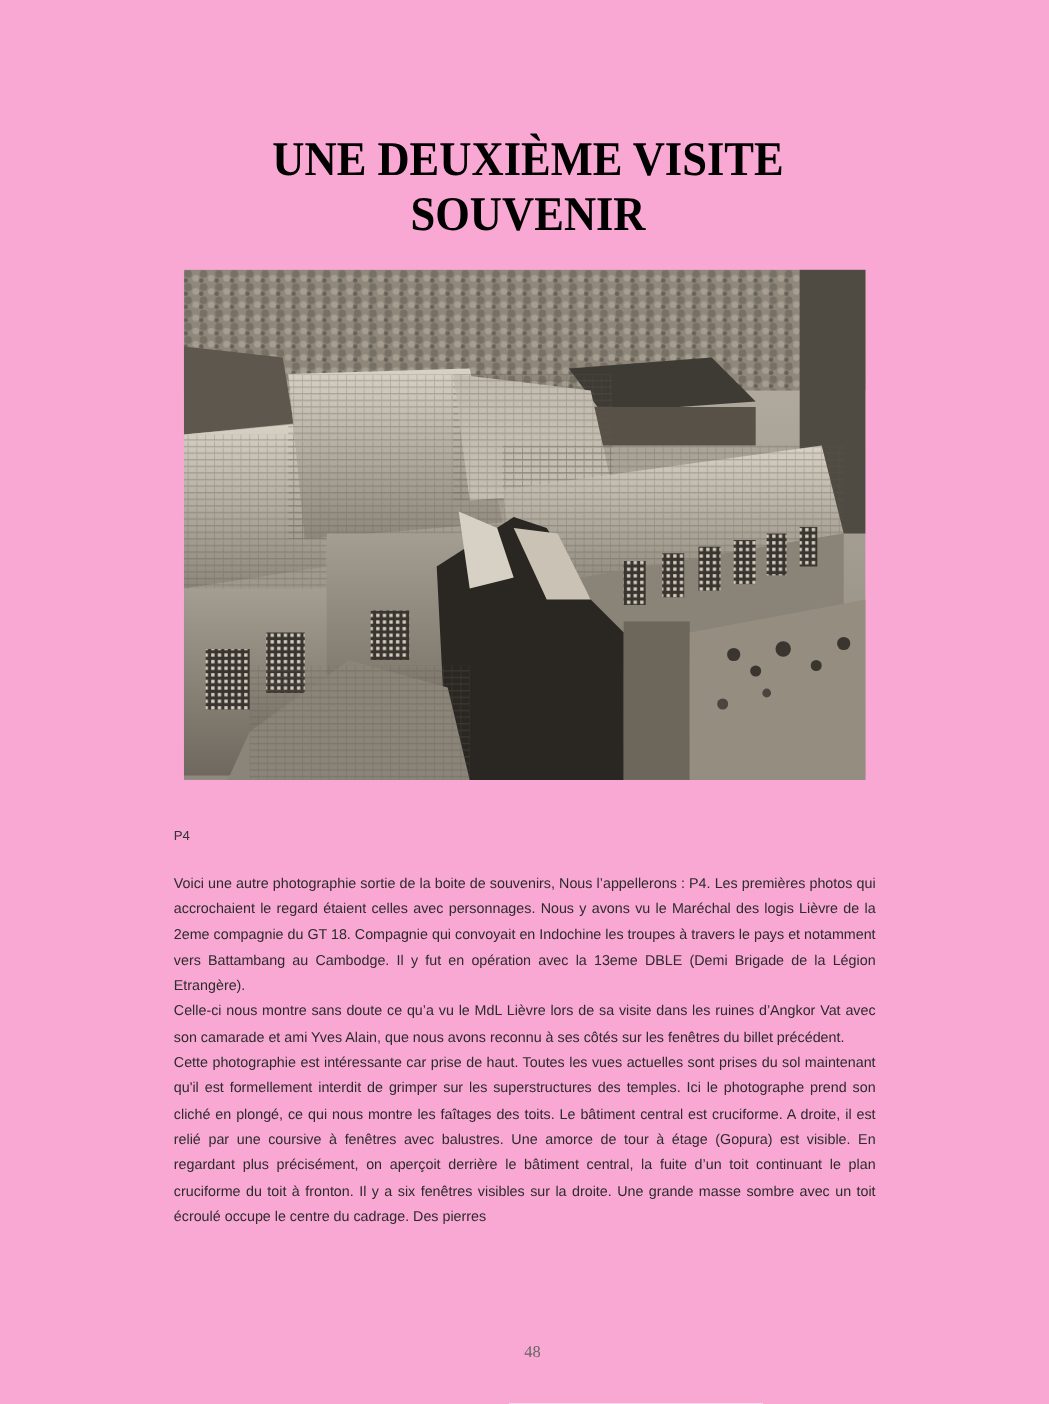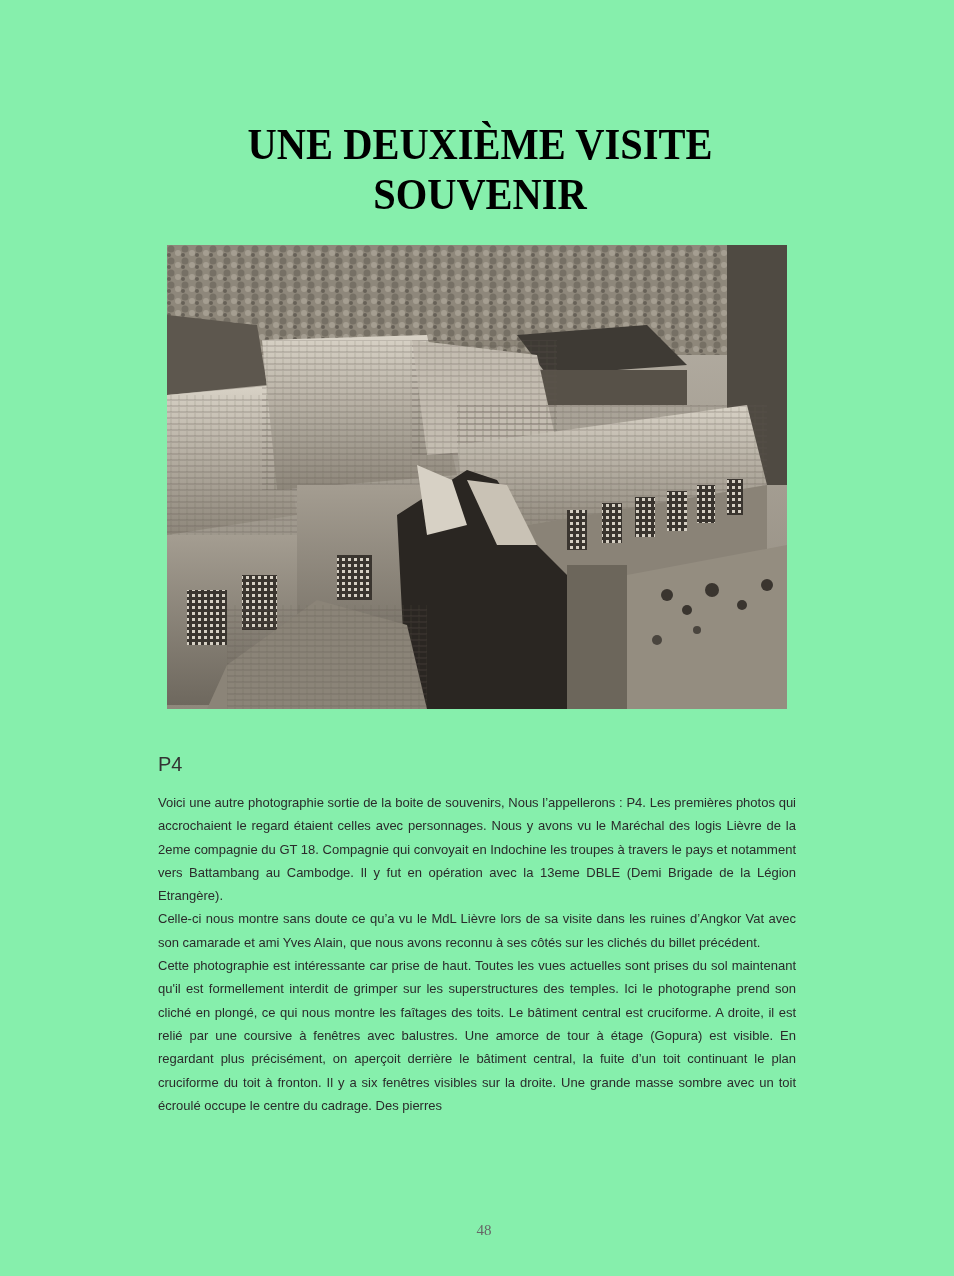--- a/index.html
+++ b/index.html
@@ -1,33 +1,33 @@
 <!DOCTYPE html>
 <html><head>
   <meta charset="utf-8">
   <style>
     html, body { margin: 0; padding: 0; background: #ffffff; }
     body { width: 954px; height: 1276px; position: relative; overflow: hidden; }
-    .page { position: absolute; left: 0; top: 0; width: 954px; height: 1276px; background: #86efac; }
+    .page { position: absolute; left: 0; top: 0; width: 954px; height: 1276px; background: #f9a8d4; }
     .title {
       position: absolute; left: 150px; top: 120px; width: 660px;
       font-family: "Liberation Serif", serif; font-weight: bold;
       font-size: 44px; line-height: 50px; text-align: center; color: #000;
       letter-spacing: 0px; transform: scaleX(0.92); transform-origin: center;
     }
     .photo {
       position: absolute; left: 167px; top: 245px; width: 620px; height: 464px;
       overflow: hidden;
       background:
         linear-gradient(180deg, rgba(0,0,0,0) 0%, rgba(0,0,0,0) 100%);
     }
     .photo svg { display: block; width: 100%; height: 100%; }
     .caption {
       position: absolute; left: 158px; top: 753px;
-      font-family: "Liberation Sans", sans-serif; font-size: 20px; color: #333;
+      font-family: "Liberation Sans", sans-serif; font-size: 12px; color: #333;
     }
     .body-text {
       position: absolute; left: 158px; top: 791px; width: 638px;
       font-family: "Liberation Sans", sans-serif; font-size: 13px; line-height: 23.3px;
       color: #2b2b2b; text-align: justify;
     }
     .body-text p { margin: 0; }
     .page-number {
       position: absolute; left: 0; top: 1222px; width: 968px; text-align: center;
       font-family: "Liberation Serif", serif; font-size: 15px; color: #666;
@@ -127,19 +127,19 @@
       <circle cx="600" cy="340" r="6" fill="#3a352f"></circle>
       <circle cx="530" cy="385" r="4" fill="#4a453e"></circle>
       <circle cx="490" cy="395" r="5" fill="#4a453e"></circle>
     </svg>
   </div>
 
   <div class="caption">P4</div>
 
   <div class="body-text">
     <p>Voici une autre photographie sortie de la boite de souvenirs, Nous l’appellerons : P4. Les premières photos qui accrochaient le regard étaient celles avec personnages. Nous y avons vu le Maréchal des logis Lièvre de la 2eme compagnie du GT 18. Compagnie qui convoyait en Indochine les troupes à travers le pays et notamment vers Battambang au Cambodge. Il y fut en opération avec la 13eme DBLE (Demi Brigade de la Légion Etrangère).</p>
-    <p>Celle-ci nous montre sans doute ce qu’a vu le MdL Lièvre lors de sa visite dans les ruines d’Angkor Vat avec son camarade et ami Yves Alain, que nous avons reconnu à ses côtés sur les clichés du billet précédent.</p>
+    <p>Celle-ci nous montre sans doute ce qu’a vu le MdL Lièvre lors de sa visite dans les ruines d’Angkor Vat avec son camarade et ami Yves Alain, que nous avons reconnu à ses côtés sur les fenêtres du billet précédent.</p>
     <p>Cette photographie est intéressante car prise de haut. Toutes les vues actuelles sont prises du sol maintenant qu'il est formellement interdit de grimper sur les superstructures des temples. Ici le photographe prend son cliché en plongé, ce qui nous montre les faîtages des toits. Le bâtiment central est cruciforme. A droite, il est relié par une coursive à fenêtres avec balustres. Une amorce de tour à étage (Gopura) est visible. En regardant plus précisément, on aperçoit derrière le bâtiment central, la fuite d’un toit continuant le plan cruciforme du toit à fronton. Il y a six fenêtres visibles sur la droite. Une grande masse sombre avec un toit écroulé occupe le centre du cadrage. Des pierres</p>
   </div>
 
   <div class="page-number">48</div>
 
 </div>
 
 </body></html>

